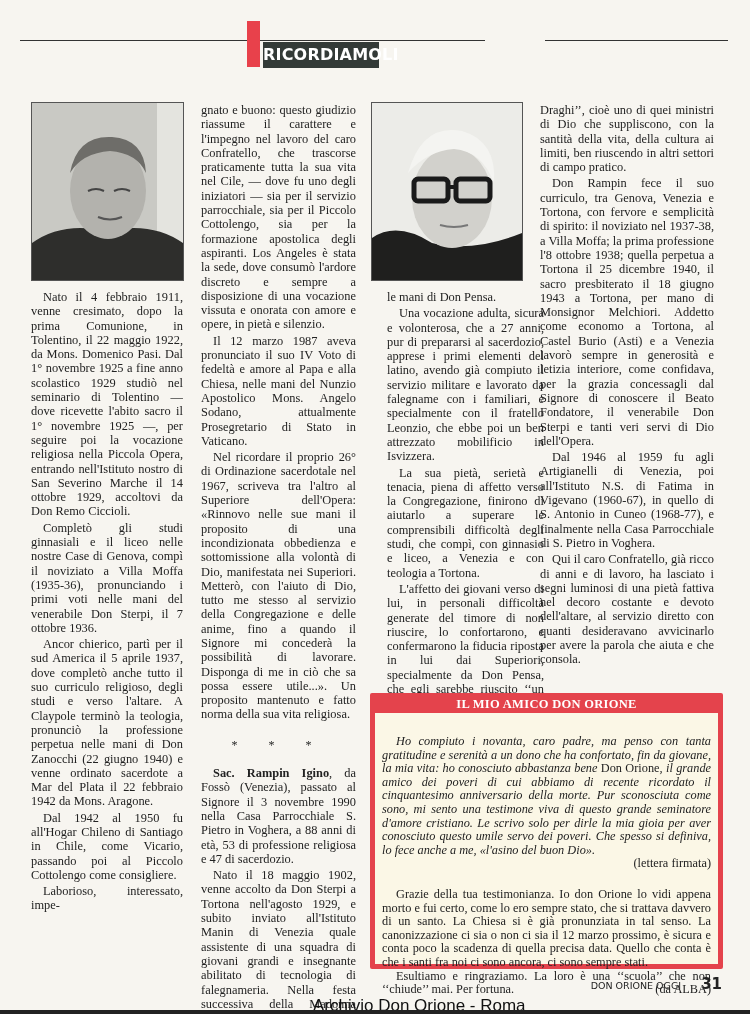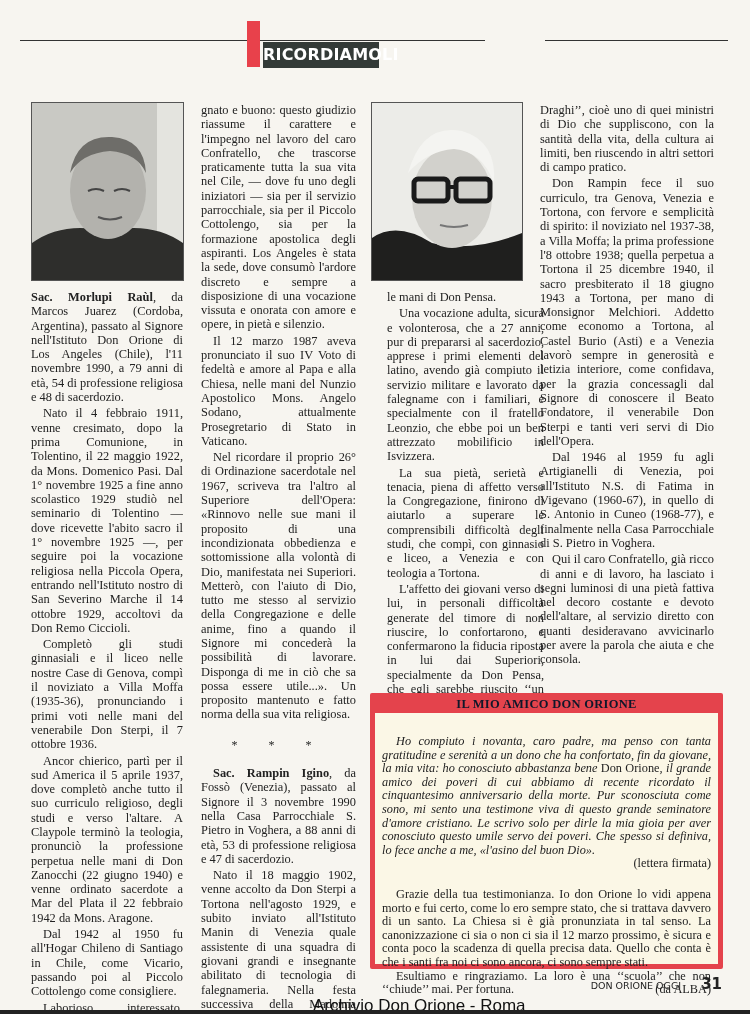--- a/index.html
+++ b/index.html
@@ -25,21 +25,21 @@
     position: absolute; border: 1px solid #555; overflow: hidden;
   }
   .photo1 { left: 31px; top: 102px; width: 151px; height: 177px; background: linear-gradient(180deg, #cfcfcb 0%, #bdbdb8 55%, #3d3d3b 75%, #2a2a29 100%); }
   .photo2 { left: 371px; top: 102px; width: 150px; height: 177px; background: radial-gradient(ellipse at 50% 40%, #f4f4f1 0%, #e6e6e2 60%, #cfcfcb 100%); }
   .stars { text-align: center; letter-spacing: 14px; font-size: 12px; }
   .box {
     position: absolute; left: 370px; top: 693px; width: 353px; height: 276px;
     background: #e4434c; border-radius: 2px;
   }
   .box-title {
-    color: #0f172a; font-weight: bold; text-align: center; font-size: 12.5px;
+    color: #ffffff; font-weight: bold; text-align: center; font-size: 12.5px;
     height: 20px; line-height: 22px; letter-spacing: 0.3px;
   }
   .box-inner {
     position: absolute; left: 5px; right: 5px; top: 20px; bottom: 5px;
     background: #fbf7e6; padding: 22px 7px; box-sizing: border-box;
     font-size: 12.3px; line-height: 13.6px; text-align: justify;
   }
   .box-inner p { margin: 0; text-indent: 14px; }
   .box-inner .letter { font-style: italic; }
   .box-inner .sig { text-align: right; margin-top: 0; text-indent: 0; }
@@ -80,21 +80,20 @@
     <ellipse cx="80" cy="95" rx="40" ry="50" fill="#d2d1cc"></ellipse>
     <path d="M36 70 Q50 20 90 28 Q125 38 122 80 Q110 48 82 46 Q55 48 36 70 Z" fill="#f4f4f1"></path>
     <rect x="42" y="76" width="34" height="22" rx="4" fill="none" stroke="#1a1a1a" stroke-width="5"></rect>
     <rect x="84" y="76" width="34" height="22" rx="4" fill="none" stroke="#1a1a1a" stroke-width="5"></rect>
     <line x1="76" y1="84" x2="84" y2="84" stroke="#1a1a1a" stroke-width="4"></line>
     <path d="M68 122 q14 4 28 0" stroke="#777" stroke-width="2" fill="none"></path>
   </svg>
 </div>
 
 <div class="col" style="left:31px; top:290px; width:152px;">
-  <p class="noind"><b>Sac. Morlupi Raùl</b><span>, da Marcos Juarez (Cordoba, Argentina), passato al Signore nell'Istituto Don Orione di Los Angeles (Chile), l'11 novembre 1990, a 79 anni di età, 54 di professione religiosa e 48 di sacerdozio.</span></p>
   <p>Nato il 4 febbraio 1911, venne cresimato, dopo la prima Comunione, in Tolentino, il 22 maggio 1922, da Mons. Domenico Pasi. Dal 1° novembre 1925 a fine anno scolastico 1929 studiò nel seminario di Tolentino — dove ricevette l'abito sacro il 1° novembre 1925 —, per seguire poi la vocazione religiosa nella Piccola Opera, entrando nell'Istituto nostro di San Severino Marche il 14 ottobre 1929, accoltovi da Don Remo Ciccioli.</p>
   <p>Completò gli studi ginnasiali e il liceo nelle nostre Case di Genova, compì il noviziato a Villa Moffa (1935-36), pronunciando i primi voti nelle mani del venerabile Don Sterpi, il 7 ottobre 1936.</p>
   <p>Ancor chierico, partì per il sud America il 5 aprile 1937, dove completò anche tutto il suo curriculo religioso, degli studi e verso l'altare. A Claypole terminò la teologia, pronunciò la professione perpetua nelle mani di Don Zanocchi (22 giugno 1940) e venne ordinato sacerdote a Mar del Plata il 22 febbraio 1942 da Mons. Aragone.</p>
   <p>Dal 1942 al 1950 fu all'Hogar Chileno di Santiago in Chile, come Vicario, passando poi al Piccolo Cottolengo come consigliere.</p>
   <p>Laborioso, interessato, impe-</p>
 </div>
 
 <div class="col" style="left:201px; top:103px; width:155px;">
   <p class="noind">gnato e buono: questo giudizio riassume il carattere e l'impegno nel lavoro del caro Confratello, che trascorse praticamente tutta la sua vita nel Cile, — dove fu uno degli iniziatori — sia per il servizio parrocchiale, sia per il Piccolo Cottolengo, sia per la formazione apostolica degli aspiranti. Los Angeles è stata la sede, dove consumò l'ardore discreto e sempre a disposizione di una vocazione vissuta e onorata con amore e opere, in pietà e silenzio.</p>
   <p>Il 12 marzo 1987 aveva pronunciato il suo IV Voto di fedeltà e amore al Papa e alla Chiesa, nelle mani del Nunzio Apostolico Mons. Angelo Sodano, attualmente Prosegretario di Stato in Vaticano.</p>

